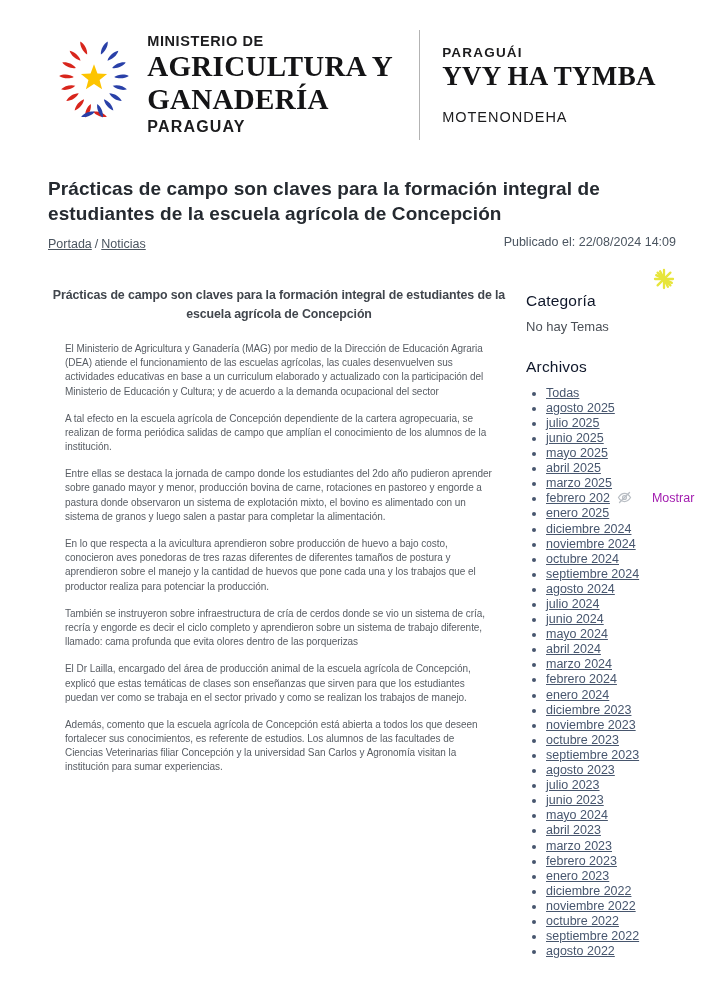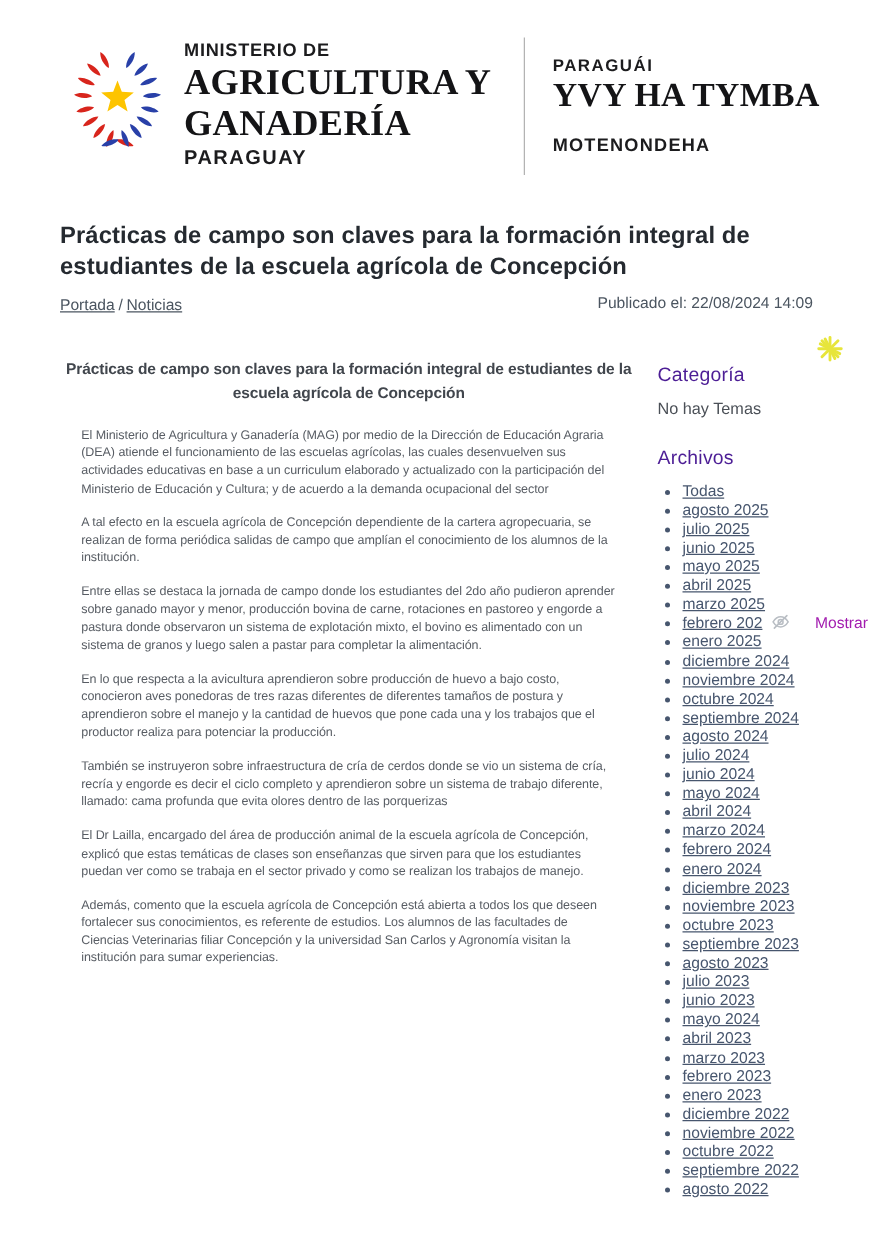--- a/index.html
+++ b/index.html
@@ -10,42 +10,42 @@
   .header{display:flex;justify-content:center;align-items:center;padding-top:30px;}
   .logo-svg{width:86px;height:98px;flex:0 0 auto;}
   .hdr-block{display:flex;flex-direction:column;justify-content:flex-end;}
   .hdr-left{margin-left:10px;}
   .hdr-s1{font-size:14.5px;font-weight:bold;color:#1c1c1e;letter-spacing:.6px;line-height:1.25;}
   .hdr-serif{font-family:"Liberation Serif","DejaVu Serif",serif;font-weight:bold;font-size:29px;color:#141416;line-height:1.13;letter-spacing:.3px;}
   .hdr-s2{font-size:16px;font-weight:bold;color:#1c1c1e;letter-spacing:1.2px;line-height:1.3;margin-top:2px;}
   .hdr-divider{width:1px;height:110px;background:#b3b3b3;margin:0 22px 0 26px;}
   .hdr-right .hdr-serif{font-size:27px;}
   .hdr-g1{font-size:13.5px;font-weight:bold;color:#1c1c1e;letter-spacing:1.2px;line-height:1.3;}
-  .hdr-g2{font-size:14.5px;font-weight:bold;color:#1c1c1e;letter-spacing:1px;line-height:1.3;margin-top:16px;}
+  .hdr-g2{font-size:14.5px;font-weight:normal;color:#1c1c1e;letter-spacing:1px;line-height:1.3;margin-top:16px;}
 
   
   .title-wrap{margin:36px 48px 0 48px;}
   h1.page-title{margin:0;font-size:19px;font-weight:bold;color:#252a30;line-height:1.33;max-width:600px;letter-spacing:.1px;}
-  .crumb-row{display:flex;justify-content:flex-start;align-items:flex-start;margin:7px 56px 0 48px;}
+  .crumb-row{display:flex;justify-content:space-between;align-items:flex-start;margin:7px 31px 0 48px;}
   .breadcrumb{width:430px;font-size:12.5px;color:#4b5560;line-height:1.6;}
   .breadcrumb a{color:#4b5560;text-decoration:underline;cursor:pointer;}
   .crumb-sep{margin:0 3px;}
   .crumb-current{width:400px;}
   .published{font-size:12.5px;color:#4b5560;white-space:nowrap;padding-top:1px;}
 
   
   .content-row{display:flex;align-items:flex-start;margin:16px 12px 0 48px;}
   .article{width:462px;flex:0 0 auto;}
   .article-heading{margin:16px 2px 18px;text-align:center;font-weight:bold;font-size:12.4px;color:#41464d;line-height:1.55;letter-spacing:-.1px;}
   .body-par{margin:0 17px 13px;font-size:10px;color:#585d64;line-height:1.42;letter-spacing:-.05px;}
 
   
   .sidebar{position:relative;width:178px;margin-left:16px;padding-top:22px;}
   .asterisk-wrap{position:absolute;top:-2px;right:20px;width:22px;height:22px;}
-  .side-h{font-size:15.5px;color:#4c1d95;font-weight:normal;margin:0;letter-spacing:.2px;}
+  .side-h{font-size:15.5px;color:#0f172a;font-weight:normal;margin:0;letter-spacing:.2px;}
   .side-empty{font-size:13px;color:#4b5057;margin-top:9px;}
   .side-h.archives{margin-top:24px;}
   ul.archive-list{margin:10px 0 0;padding:0 0 0 20px;list-style:disc;color:#47566e;}
   ul.archive-list li{font-size:12.5px;line-height:15.1px;position:relative;white-space:nowrap;}
   a.archive-link{color:#47566e;text-decoration:underline;cursor:pointer;}
   .mostrar-overlay{display:inline-flex;align-items:flex-start;gap:20px;background:#fff;color:#a21caf;font-size:12.5px;margin-left:7px;vertical-align:middle;cursor:pointer;}
   .mostrar-overlay svg{display:block;}
 </style>
 </head>
 <body>

